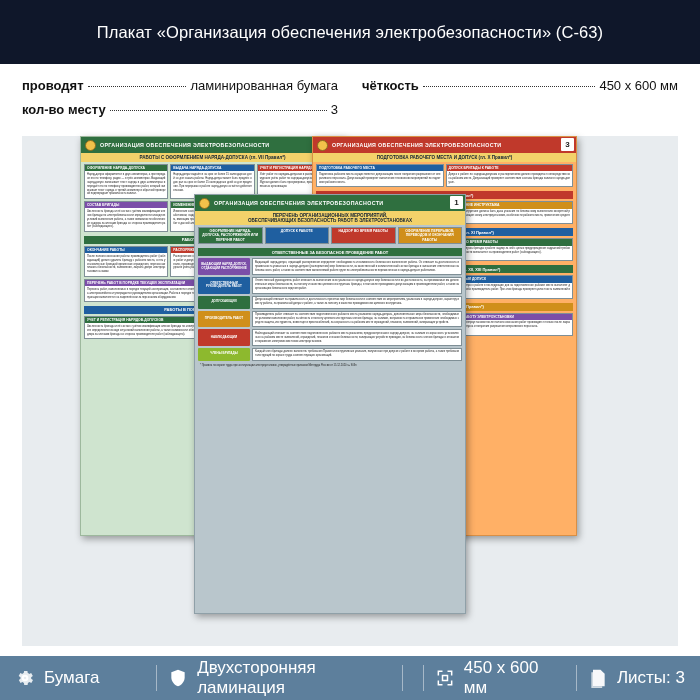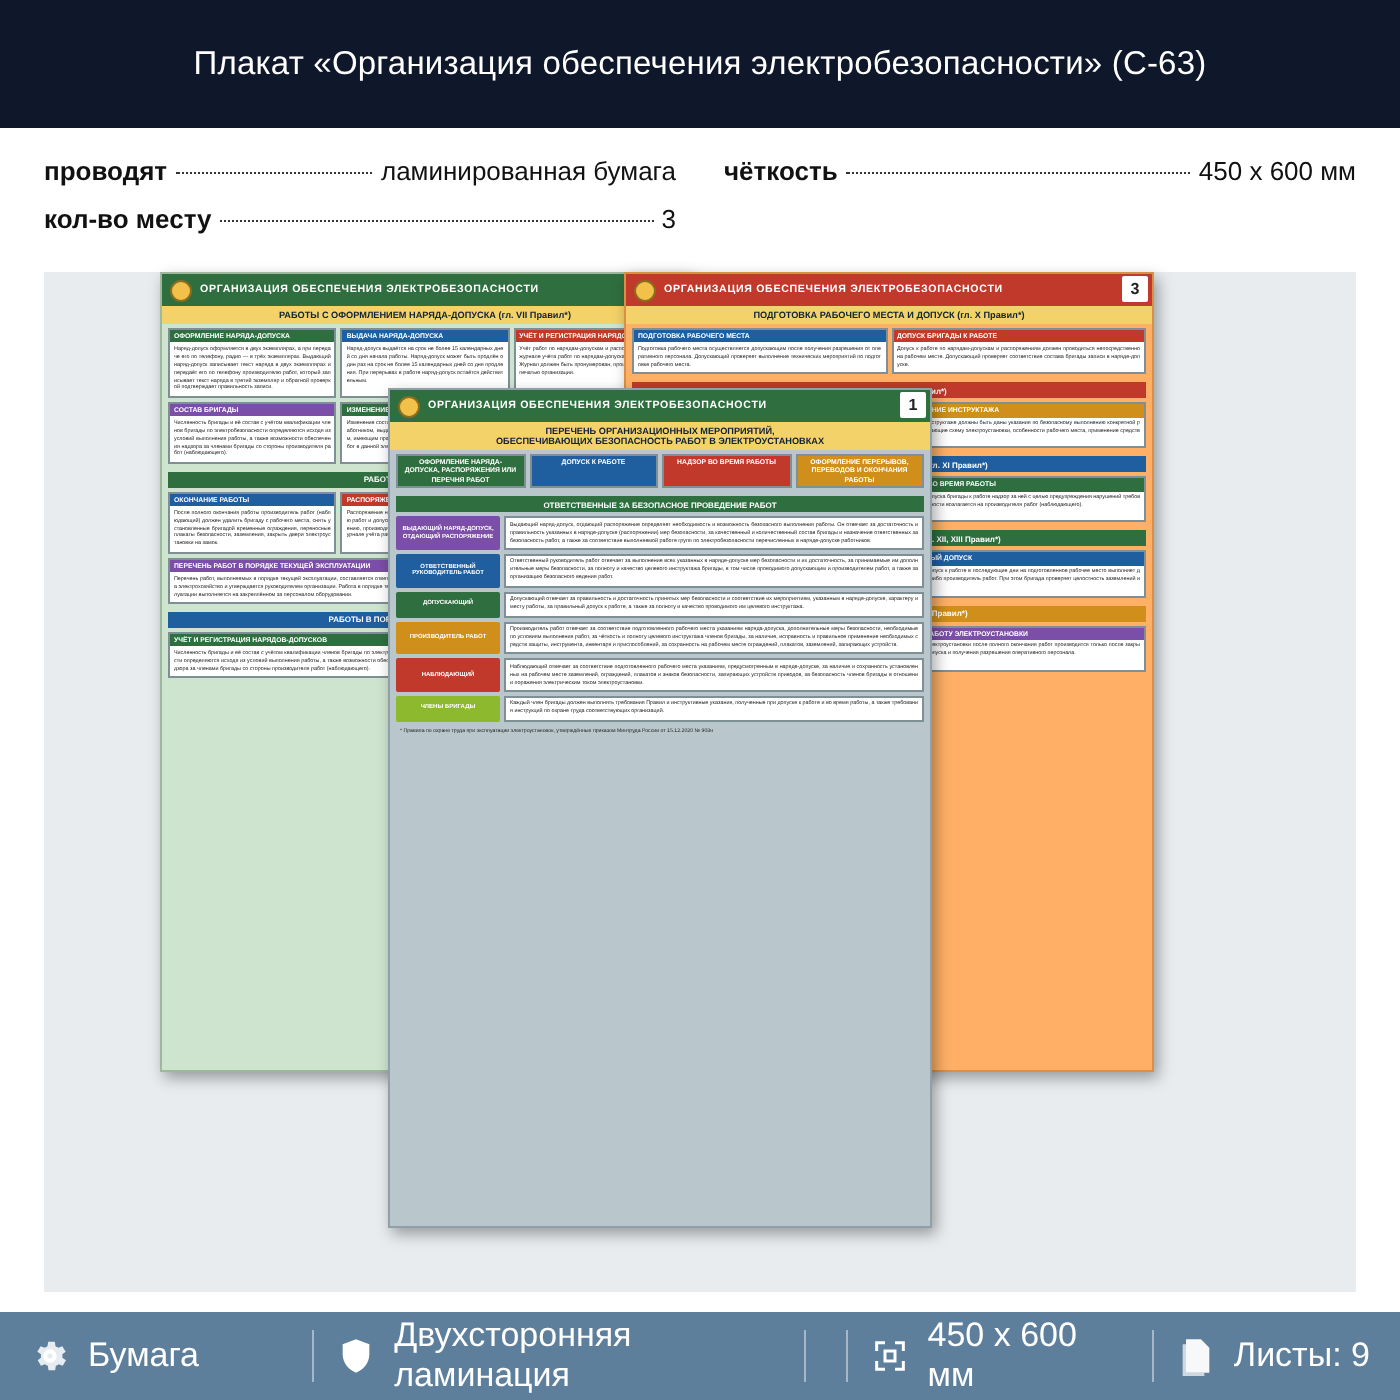--- a/index.html
+++ b/index.html
@@ -465,17 +465,17 @@
       <span>450 x 600 мм</span>
     </div>
     <div class="fsep"></div>
     <div class="fitem" style="flex:0.75;">
       <span class="glyph">
         <svg width="20" height="20" viewBox="0 0 24 24" fill="#ffffff">
             <path d="M6 2h9l5 5v15H6z" opacity="0.95"></path>
             <path d="M4 5h2v17h11v2H4z" opacity="0.7"></path>
           </svg>
       </span>
-      <span>Листы: 9</span>
+      <span>Листы: 3</span>
     </div>
   </div>
 
 </div>
 
 </body></html>

